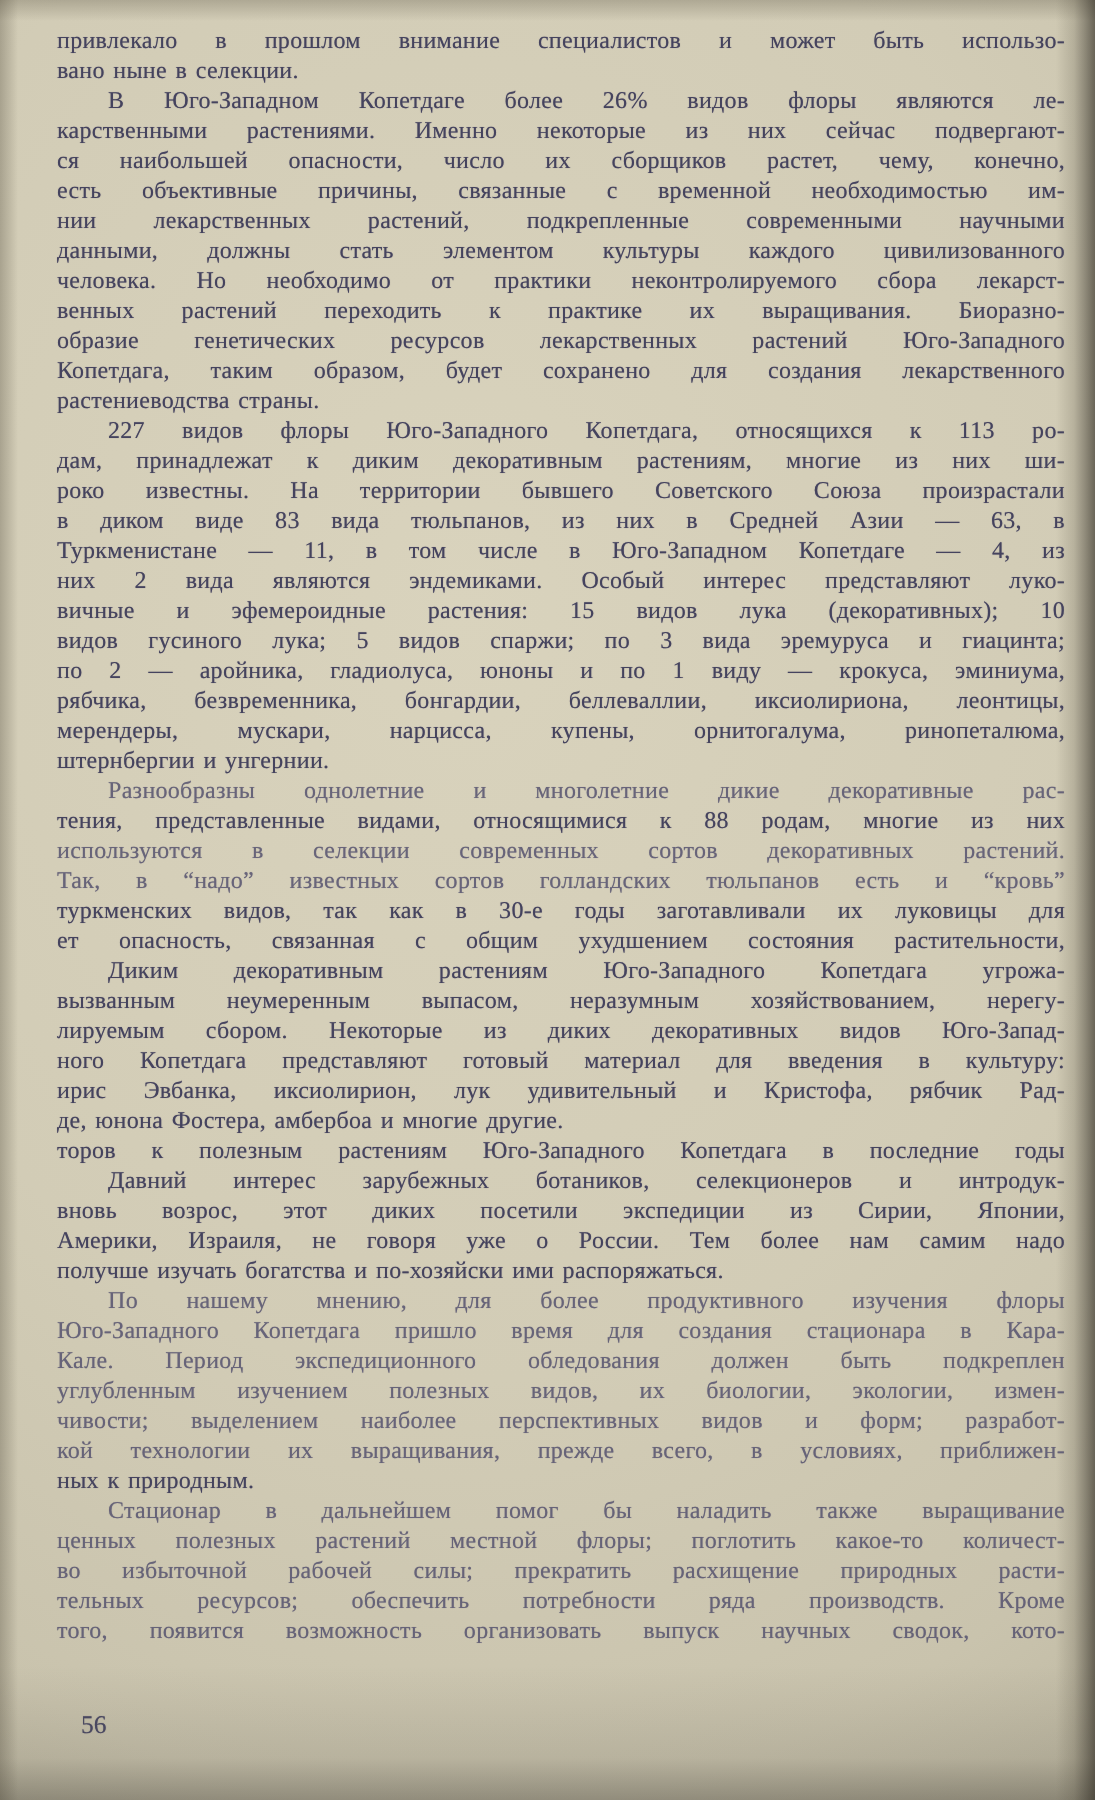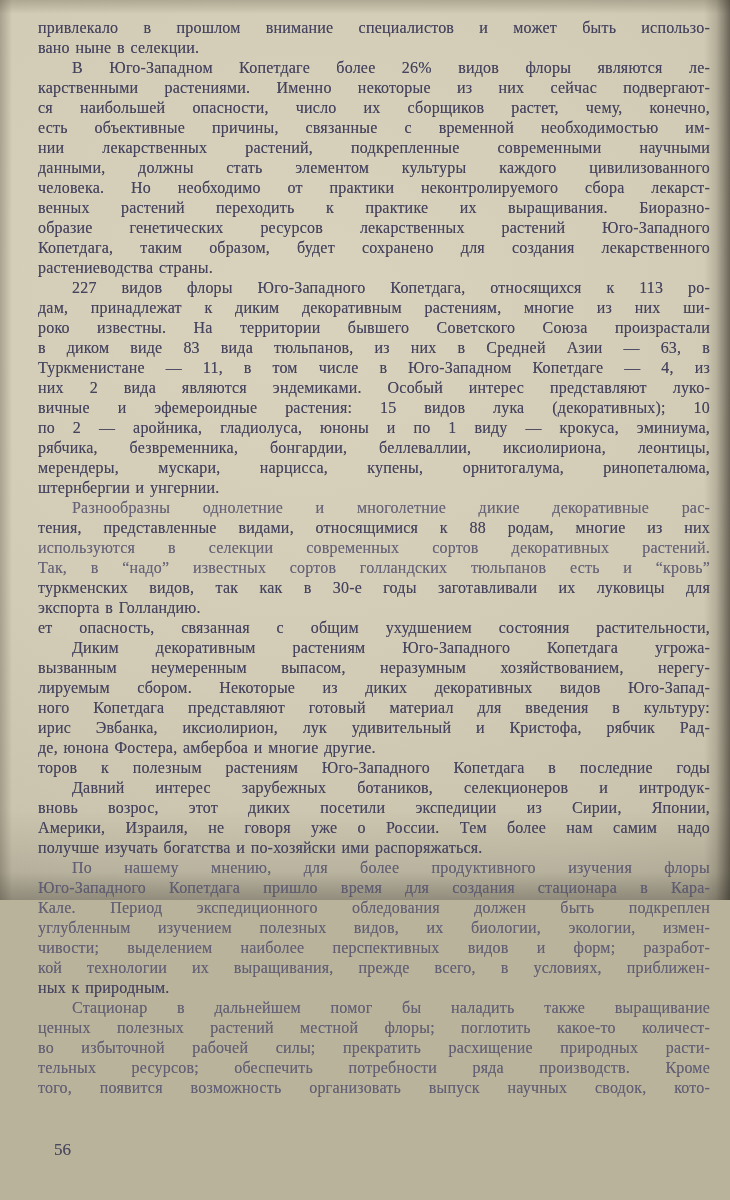--- a/index.html
+++ b/index.html
@@ -7,21 +7,21 @@
     padding: 0;
     width: 730px;
     height: 1200px;
     overflow: hidden;
     background: #b9b39c;
   }
   .page {
     position: absolute;
     inset: 0;
     width: 730px;
-    height: 900px;
+    height: 1200px;
     background:
       linear-gradient(to left,  rgba(42,38,30,0.62) 0px, rgba(42,38,30,0.38) 7px, rgba(60,55,42,0.18) 14px, rgba(60,55,42,0) 26px),
       linear-gradient(to right, rgba(70,64,50,0.30) 0px, rgba(70,64,50,0) 12px),
       linear-gradient(to bottom, rgba(80,74,58,0.28) 0px, rgba(80,74,58,0) 14px),
       linear-gradient(to top,    rgba(55,52,44,0.38) 0px, rgba(55,52,44,0.12) 28px, rgba(55,52,44,0) 90px),
       radial-gradient(130% 95% at 42% 34%, #d9d3bd 0%, #d2ccb6 45%, #c9c3ad 70%, #b7b19b 92%, #a59f89 100%);
     background-color: #cfc9b2;
   }
   .text-block {
     position: absolute;
@@ -74,30 +74,30 @@
       <div class="line">образие генетических ресурсов лекарственных растений Юго-Западного</div>
       <div class="line">Копетдага, таким образом, будет сохранено для создания лекарственного</div>
       <div class="line end">растениеводства страны.</div>
       <div class="line indent">227 видов флоры Юго-Западного Копетдага, относящихся к 113 ро-</div>
       <div class="line">дам, принадлежат к диким декоративным растениям, многие из них ши-</div>
       <div class="line">роко известны. На территории бывшего Советского Союза произрастали</div>
       <div class="line">в диком виде 83 вида тюльпанов, из них в Средней Азии — 63, в</div>
       <div class="line">Туркменистане — 11, в том числе в Юго-Западном Копетдаге — 4, из</div>
       <div class="line">них 2 вида являются эндемиками. Особый интерес представляют луко-</div>
       <div class="line">вичные и эфемероидные растения: 15 видов лука (декоративных); 10</div>
+      <div class="line">видов гусиного лука; 5 видов спаржи; по 3 вида эремуруса и гиацинта;</div>
       <div class="line">по 2 — аройника, гладиолуса, юноны и по 1 виду — крокуса, эминиума,</div>
       <div class="line">рябчика, безвременника, бонгардии, беллеваллии, иксиолириона, леонтицы,</div>
       <div class="line">мерендеры, мускари, нарцисса, купены, орнитогалума, ринопеталюма,</div>
       <div class="line end">штернбергии и унгернии.</div>
       <div class="line indent faded">Разнообразны однолетние и многолетние дикие декоративные рас-</div>
       <div class="line">тения, представленные видами, относящимися к 88 родам, многие из них</div>
       <div class="line faded">используются в селекции современных сортов декоративных растений.</div>
       <div class="line faded">Так, в “надо” известных сортов голландских тюльпанов есть и “кровь”</div>
       <div class="line">туркменских видов, так как в 30-е годы заготавливали их луковицы для</div>
-      <div class="line end">экспорта в Голландию.</div>
       <div class="line">ет опасность, связанная с общим ухудшением состояния растительности,</div>
       <div class="line indent">Диким декоративным растениям Юго-Западного Копетдага угрожа-</div>
       <div class="line">вызванным неумеренным выпасом, неразумным хозяйствованием, нерегу-</div>
       <div class="line">лируемым сбором. Некоторые из диких декоративных видов Юго-Запад-</div>
       <div class="line">ного Копетдага представляют готовый материал для введения в культуру:</div>
       <div class="line">ирис Эвбанка, иксиолирион, лук удивительный и Кристофа, рябчик Рад-</div>
       <div class="line end">де, юнона Фостера, амбербоа и многие другие.</div>
       <div class="line">торов к полезным растениям Юго-Западного Копетдага в последние годы</div>
       <div class="line indent">Давний интерес зарубежных ботаников, селекционеров и интродук-</div>
       <div class="line">вновь возрос, этот диких посетили экспедиции из Сирии, Японии,</div>

